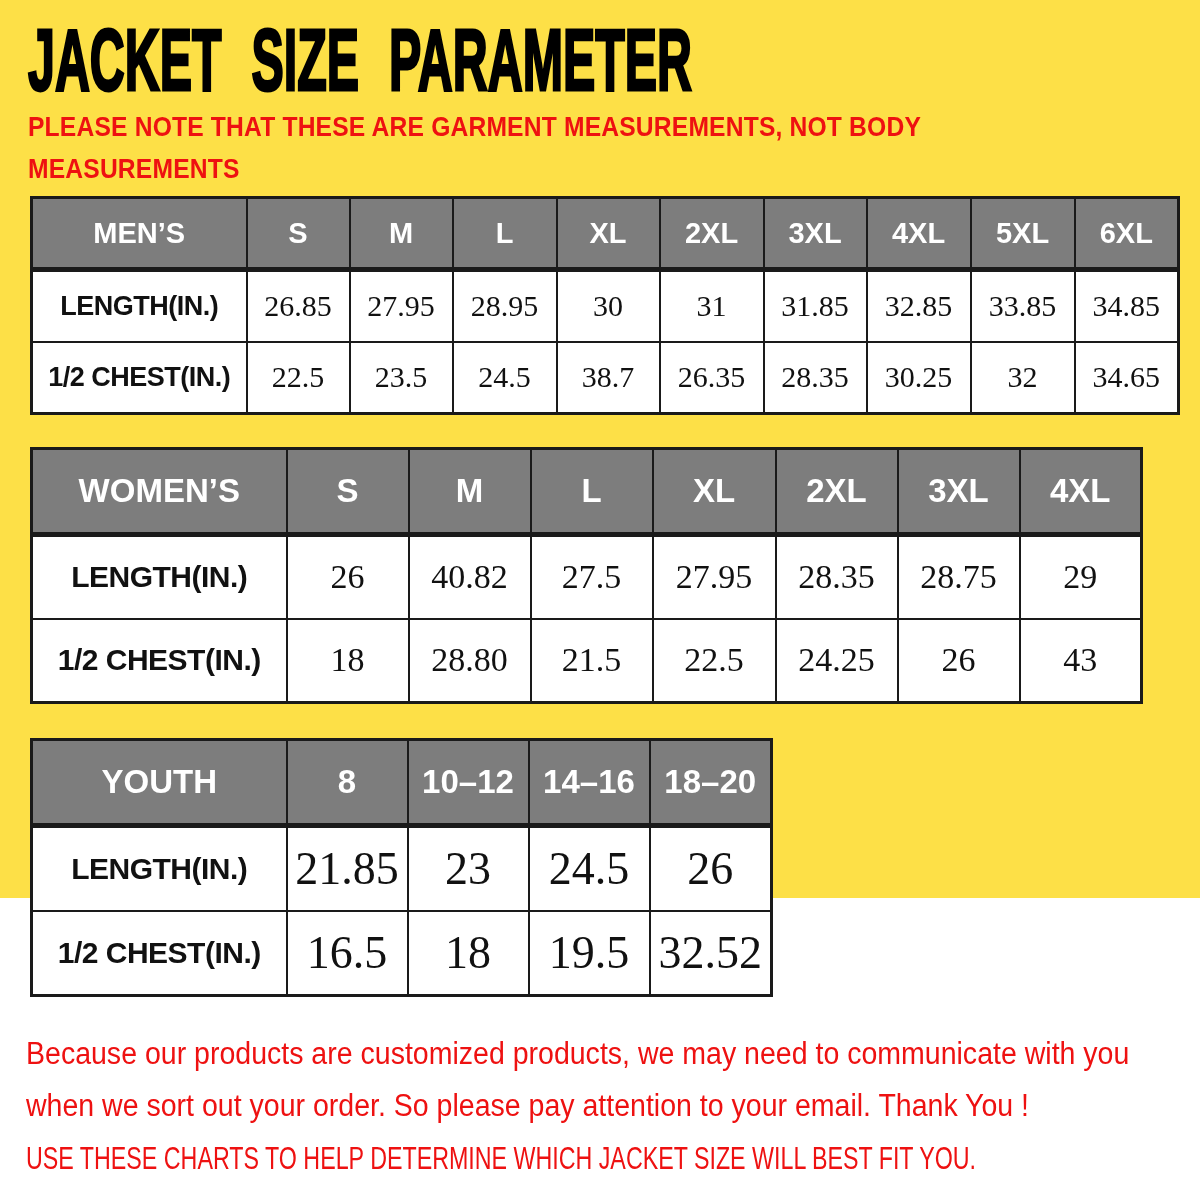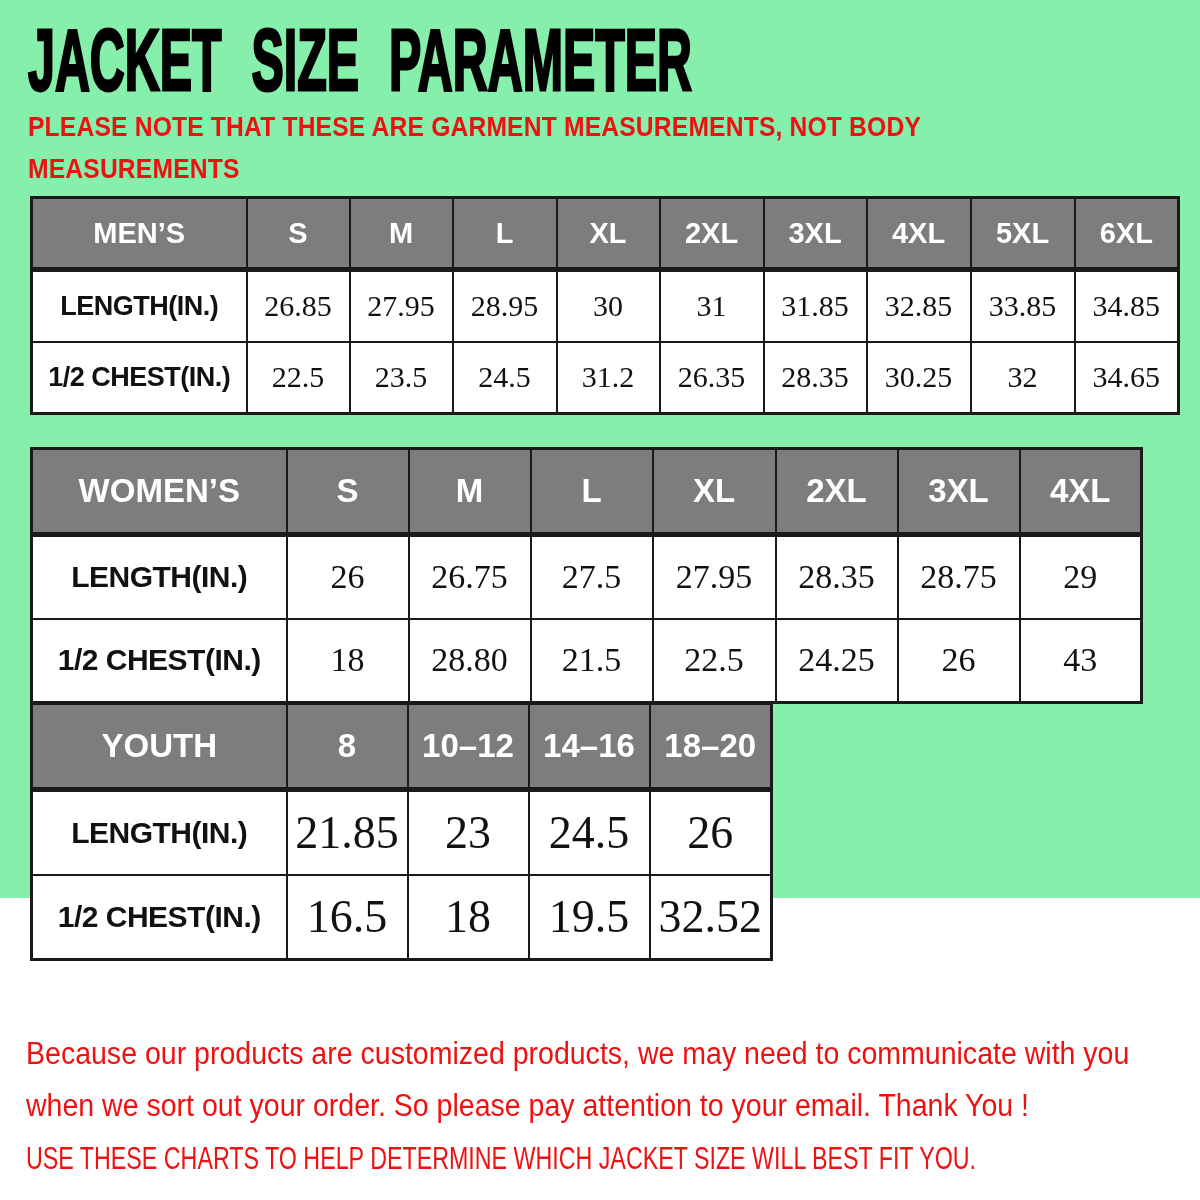--- a/index.html
+++ b/index.html
@@ -4,21 +4,21 @@
 <style>
   * { margin:0; padding:0; box-sizing:border-box; }
   html, body { background:#ffffff; }
   body {
     width:1200px; height:1200px;
     font-family:"Liberation Sans", sans-serif;
     color:#000;
     position:relative;
     overflow:hidden;
   }
-  .page { position:absolute; inset:0; width:1200px; height:898px; background:#86efac;text-decoration:underline; }
+  .page { position:absolute; inset:0; width:1200px; height:898px; background:#fde047;text-decoration:underline; }
 
   
   .title {
     position:absolute; left:28px; top:16px;
     font-size:88px; line-height:1.0; font-weight:700;
     letter-spacing:0px; word-spacing:30px;
     white-space:nowrap;
     transform:scaleX(0.55); transform-origin:0 0;
     -webkit-text-stroke:3px #000;
     color:#000;
@@ -69,21 +69,21 @@
   .t-mens td.row-label { font-size:27px; }
 
   
   .t-womens { left:30px; top:447px; width:1110px;padding-left:16px; }
   .t-womens thead th { height:86px; font-size:33px; }
   .t-womens td { height:84px; }
   .t-womens td.num { font-size:34px; }
   .t-womens td.row-label { font-size:30px; }
 
   
-  .t-youth { left:30px; top:702px; width:740px; }
+  .t-youth { left:30px; top:738px; width:740px; }
   .t-youth thead th { height:86px; font-size:33px; }
   .t-youth td { height:85px; }
   .t-youth td.num { font-size:46px; }
   .t-youth td.row-label { font-size:30px; }
 
   
   .footer-note {
     position:absolute; left:26px; top:1028px;
     width:1260px;
     font-size:31px; line-height:1.68;
@@ -145,21 +145,21 @@
         <td class="num">31.85</td>
         <td class="num">32.85</td>
         <td class="num">33.85</td>
         <td class="num">34.85</td>
       </tr>
       <tr>
         <td class="row-label">1/2 CHEST(IN.)</td>
         <td class="num">22.5</td>
         <td class="num">23.5</td>
         <td class="num">24.5</td>
-        <td class="num">31.2</td>
+        <td class="num">38.7</td>
         <td class="num">26.35</td>
         <td class="num">28.35</td>
         <td class="num">30.25</td>
         <td class="num">32</td>
         <td class="num">34.65</td>
       </tr>
     </tbody>
   </table>
 
   <table class="size-table t-womens">
@@ -182,21 +182,21 @@
         <th>XL</th>
         <th>2XL</th>
         <th>3XL</th>
         <th>4XL</th>
       </tr>
     </thead>
     <tbody>
       <tr>
         <td class="row-label">LENGTH(IN.)</td>
         <td class="num">26</td>
-        <td class="num">26.75</td>
+        <td class="num">40.82</td>
         <td class="num">27.5</td>
         <td class="num">27.95</td>
         <td class="num">28.35</td>
         <td class="num">28.75</td>
         <td class="num">29</td>
       </tr>
       <tr>
         <td class="row-label">1/2 CHEST(IN.)</td>
         <td class="num">18</td>
         <td class="num">28.80</td>

